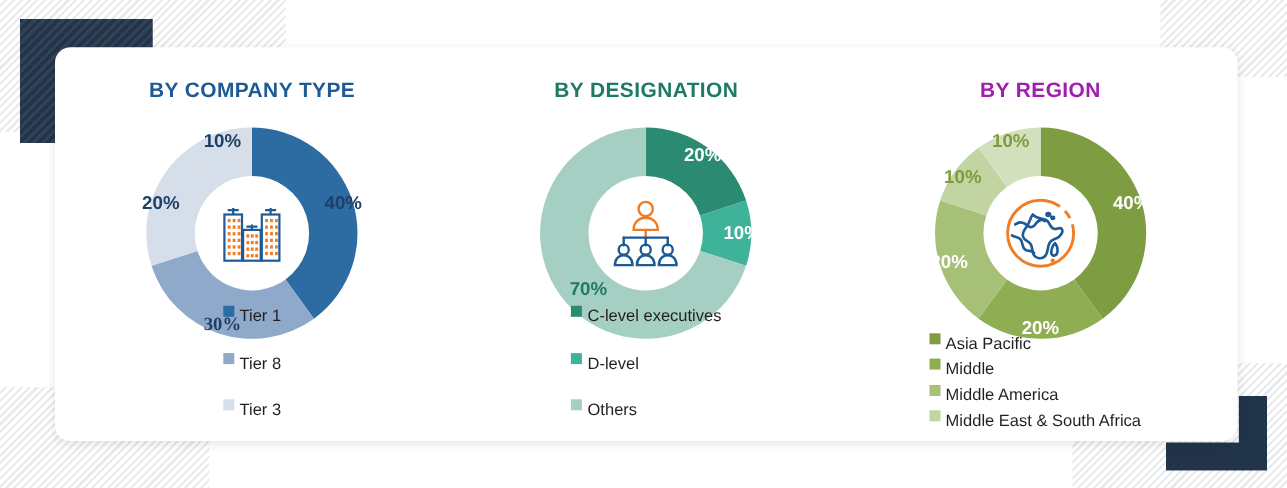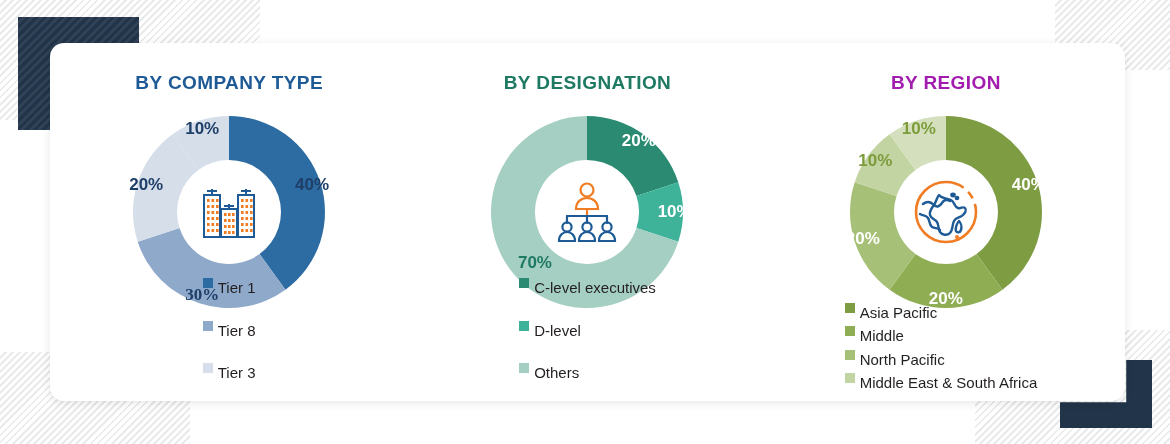--- a/index.html
+++ b/index.html
@@ -364,21 +364,21 @@
             <div class="legend-item">
               <span class="swatch" style="background: rgb(126, 156, 66);"></span>
               <span class="legend-label">Asia Pacific</span>
             </div>
             <div class="legend-item">
               <span class="swatch" style="background: rgb(143, 173, 83);"></span>
               <span class="legend-label">Middle</span>
             </div>
             <div class="legend-item">
               <span class="swatch" style="background: rgb(167, 192, 119);"></span>
-              <span class="legend-label">North Pacific</span>
+              <span class="legend-label">Middle America</span>
             </div>
             <div class="legend-item">
               <span class="swatch" style="background: rgb(195, 212, 163);"></span>
               <span class="legend-label">Middle East &amp; South Africa</span>
             </div>
           </div>
         </div>
       </div>
   </div>
 

